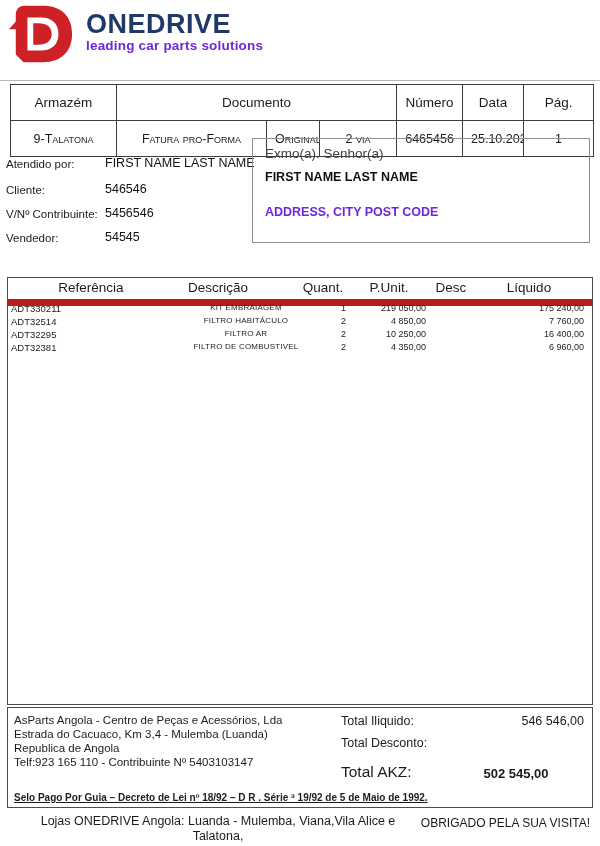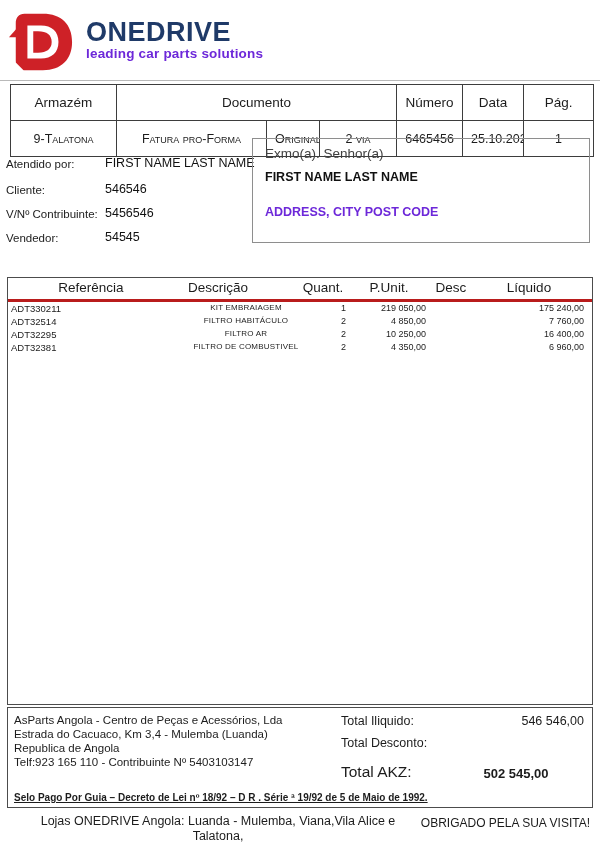--- a/index.html
+++ b/index.html
@@ -1,20 +1,20 @@
 <!DOCTYPE html>
 <html><head>
 <meta charset="utf-8">
 <style>
   html,body{margin:0;padding:0;background:#fff;}
   .page{position:relative;width:600px;height:846px;background:#ffffff;
         font-family:"Liberation Sans",sans-serif;color:#1c1c1c;overflow:hidden;}
 
   
-  .brand{position:absolute;left:8px;top:4px;display:flex;align-items:flex-start;margin-top:8px;}
+  .brand{position:absolute;left:8px;top:4px;display:flex;align-items:flex-start;}
   .brand svg{display:block;}
   .brand-text{margin-left:12px;padding-top:6px;}
   .brand-name{font-size:27px;font-weight:800;color:#1f3a68;letter-spacing:.5px;line-height:28px;}
   .brand-tagline{font-size:13.5px;font-weight:600;color:#6d28d9;letter-spacing:.2px;margin-top:0px;}
 
   .scanline{position:absolute;left:0;top:80px;width:600px;height:1px;background:#b9b9b9;}
 
   
   table.doc{position:absolute;left:10px;top:84px;width:583px;border-collapse:collapse;table-layout:fixed;}
   table.doc td,table.doc th{border:1px solid #3d3d3d;padding:8px;height:19px;text-align:center;
@@ -28,21 +28,21 @@
   .cust-label{position:absolute;left:6px;font-size:11.5px;color:#222;}
   .cust-value{position:absolute;left:105px;font-size:12.5px;color:#111;}
 
   .addr-box{position:absolute;left:252px;top:138px;width:338px;height:105px;border:1px solid #8e8e8e;box-sizing:border-box;}
   .addr-salutation{position:absolute;left:12px;top:7px;font-size:13.5px;color:#404040;}
   .addr-name{position:absolute;left:12px;top:31px;font-size:12.5px;font-weight:bold;color:#111;}
   .addr-line{position:absolute;left:12px;top:66px;font-size:12.5px;font-weight:bold;color:#6d28d9;}
 
   
   .items-box{position:absolute;left:7px;top:277px;width:586px;height:428px;border:1px solid #4c4c4c;box-sizing:border-box;}
-  .items-header{position:absolute;left:0;top:0;width:100%;height:21px;border-bottom:3px solid #b91c1c;}
+  .items-header{position:absolute;left:0;top:0;width:100%;height:21px;border-bottom:7px solid #b91c1c;}
   .ih{position:absolute;top:2px;font-size:13.5px;text-align:center;}
   .ih-ref{left:13px;width:140px;}
   .ih-desc{left:145px;width:130px;}
   .ih-qty{left:285px;width:60px;}
   .ih-punit{left:351px;width:60px;}
   .ih-disc{left:413px;width:60px;}
   .ih-liq{left:481px;width:80px;}
 
   .item-row{position:relative;height:13px;}
   .items-rows{position:absolute;left:0;top:25px;width:100%;}

